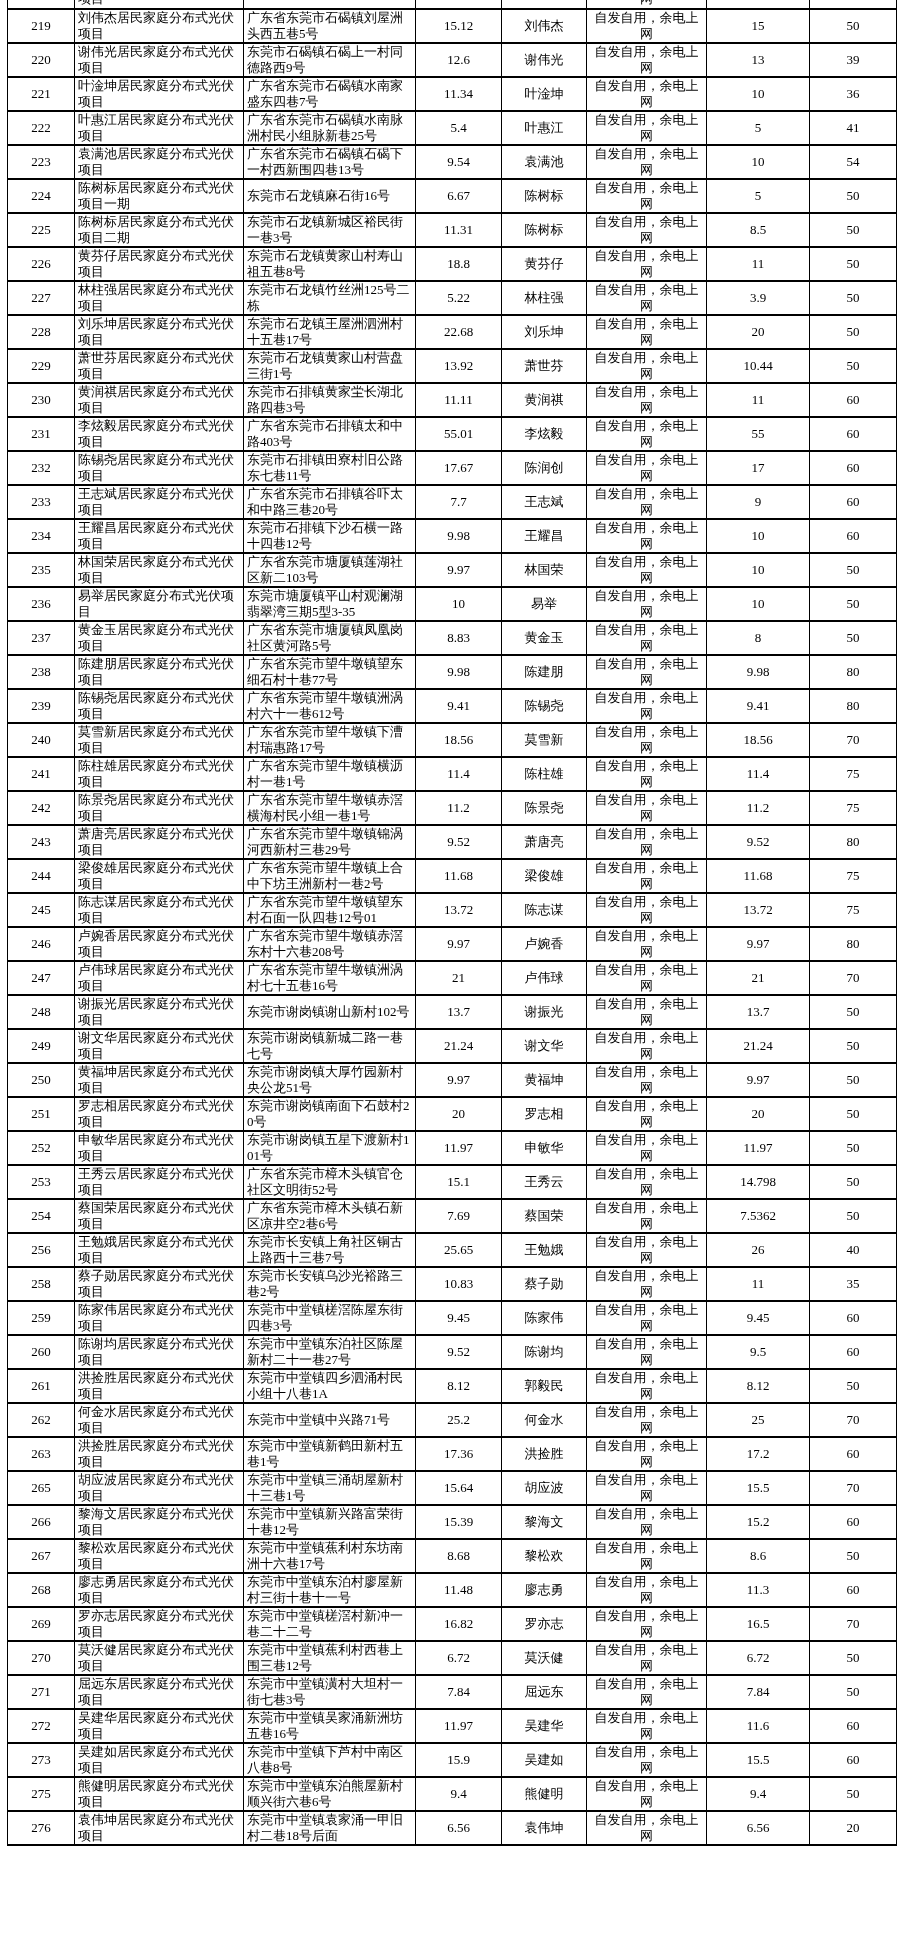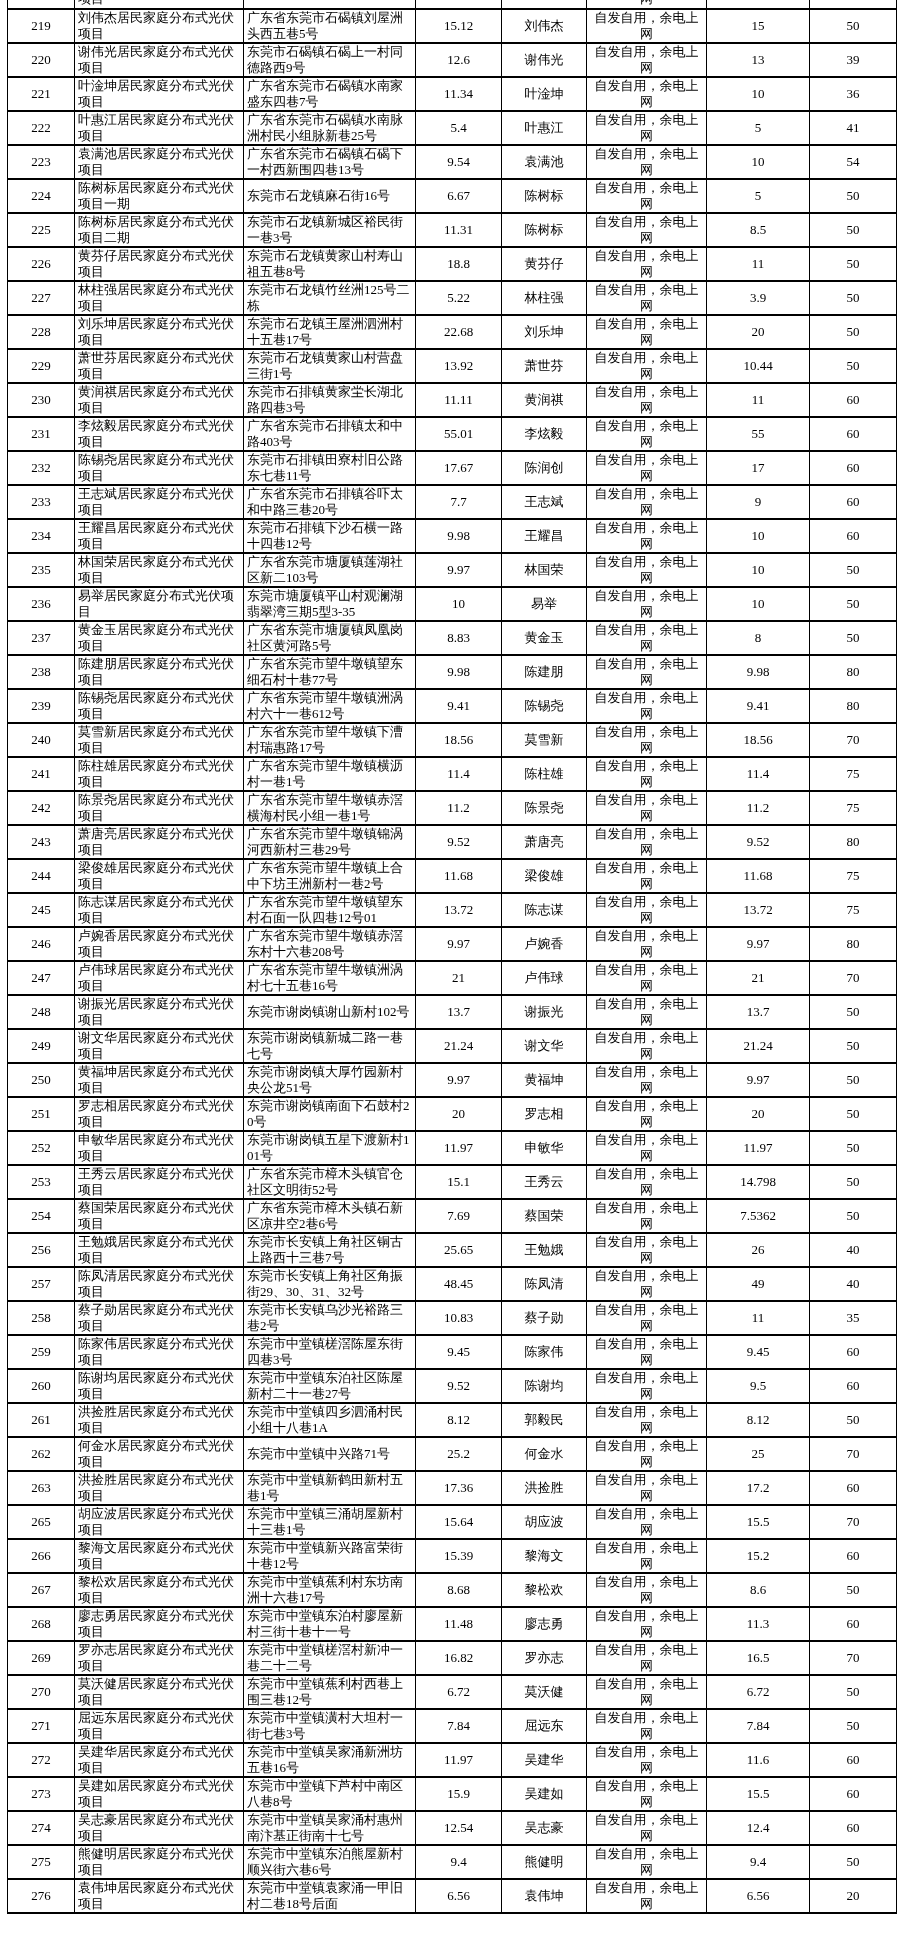--- a/index.html
+++ b/index.html
@@ -430,30 +430,20 @@
     <td class="c-no">256</td>
     <td class="c-name">王勉娥居民家庭分布式光伏项目</td>
     <td class="c-addr">东莞市长安镇上角社区铜古上路西十三巷7号</td>
     <td class="c-num">25.65</td>
     <td class="c-owner">王勉娥</td>
     <td class="c-mode">自发自用，余电上网</td>
     <td class="c-num">26</td>
     <td class="c-num">40</td>
   </tr>
       <tr>
-    <td class="c-no">257</td>
-    <td class="c-name">陈凤清居民家庭分布式光伏项目</td>
-    <td class="c-addr">东莞市长安镇上角社区角振街29、30、31、32号</td>
-    <td class="c-num">48.45</td>
-    <td class="c-owner">陈凤清</td>
-    <td class="c-mode">自发自用，余电上网</td>
-    <td class="c-num">49</td>
-    <td class="c-num">40</td>
-  </tr>
-      <tr>
     <td class="c-no">258</td>
     <td class="c-name">蔡子勋居民家庭分布式光伏项目</td>
     <td class="c-addr">东莞市长安镇乌沙光裕路三巷2号</td>
     <td class="c-num">10.83</td>
     <td class="c-owner">蔡子勋</td>
     <td class="c-mode">自发自用，余电上网</td>
     <td class="c-num">11</td>
     <td class="c-num">35</td>
   </tr>
       <tr>
@@ -590,30 +580,20 @@
     <td class="c-no">273</td>
     <td class="c-name">吴建如居民家庭分布式光伏项目</td>
     <td class="c-addr">东莞市中堂镇下芦村中南区八巷8号</td>
     <td class="c-num">15.9</td>
     <td class="c-owner">吴建如</td>
     <td class="c-mode">自发自用，余电上网</td>
     <td class="c-num">15.5</td>
     <td class="c-num">60</td>
   </tr>
       <tr>
-    <td class="c-no">274</td>
-    <td class="c-name">吴志豪居民家庭分布式光伏项目</td>
-    <td class="c-addr">东莞市中堂镇吴家涌村惠州南汴基正街南十七号</td>
-    <td class="c-num">12.54</td>
-    <td class="c-owner">吴志豪</td>
-    <td class="c-mode">自发自用，余电上网</td>
-    <td class="c-num">12.4</td>
-    <td class="c-num">60</td>
-  </tr>
-      <tr>
     <td class="c-no">275</td>
     <td class="c-name">熊健明居民家庭分布式光伏项目</td>
     <td class="c-addr">东莞市中堂镇东泊熊屋新村顺兴街六巷6号</td>
     <td class="c-num">9.4</td>
     <td class="c-owner">熊健明</td>
     <td class="c-mode">自发自用，余电上网</td>
     <td class="c-num">9.4</td>
     <td class="c-num">50</td>
   </tr>
       <tr>

